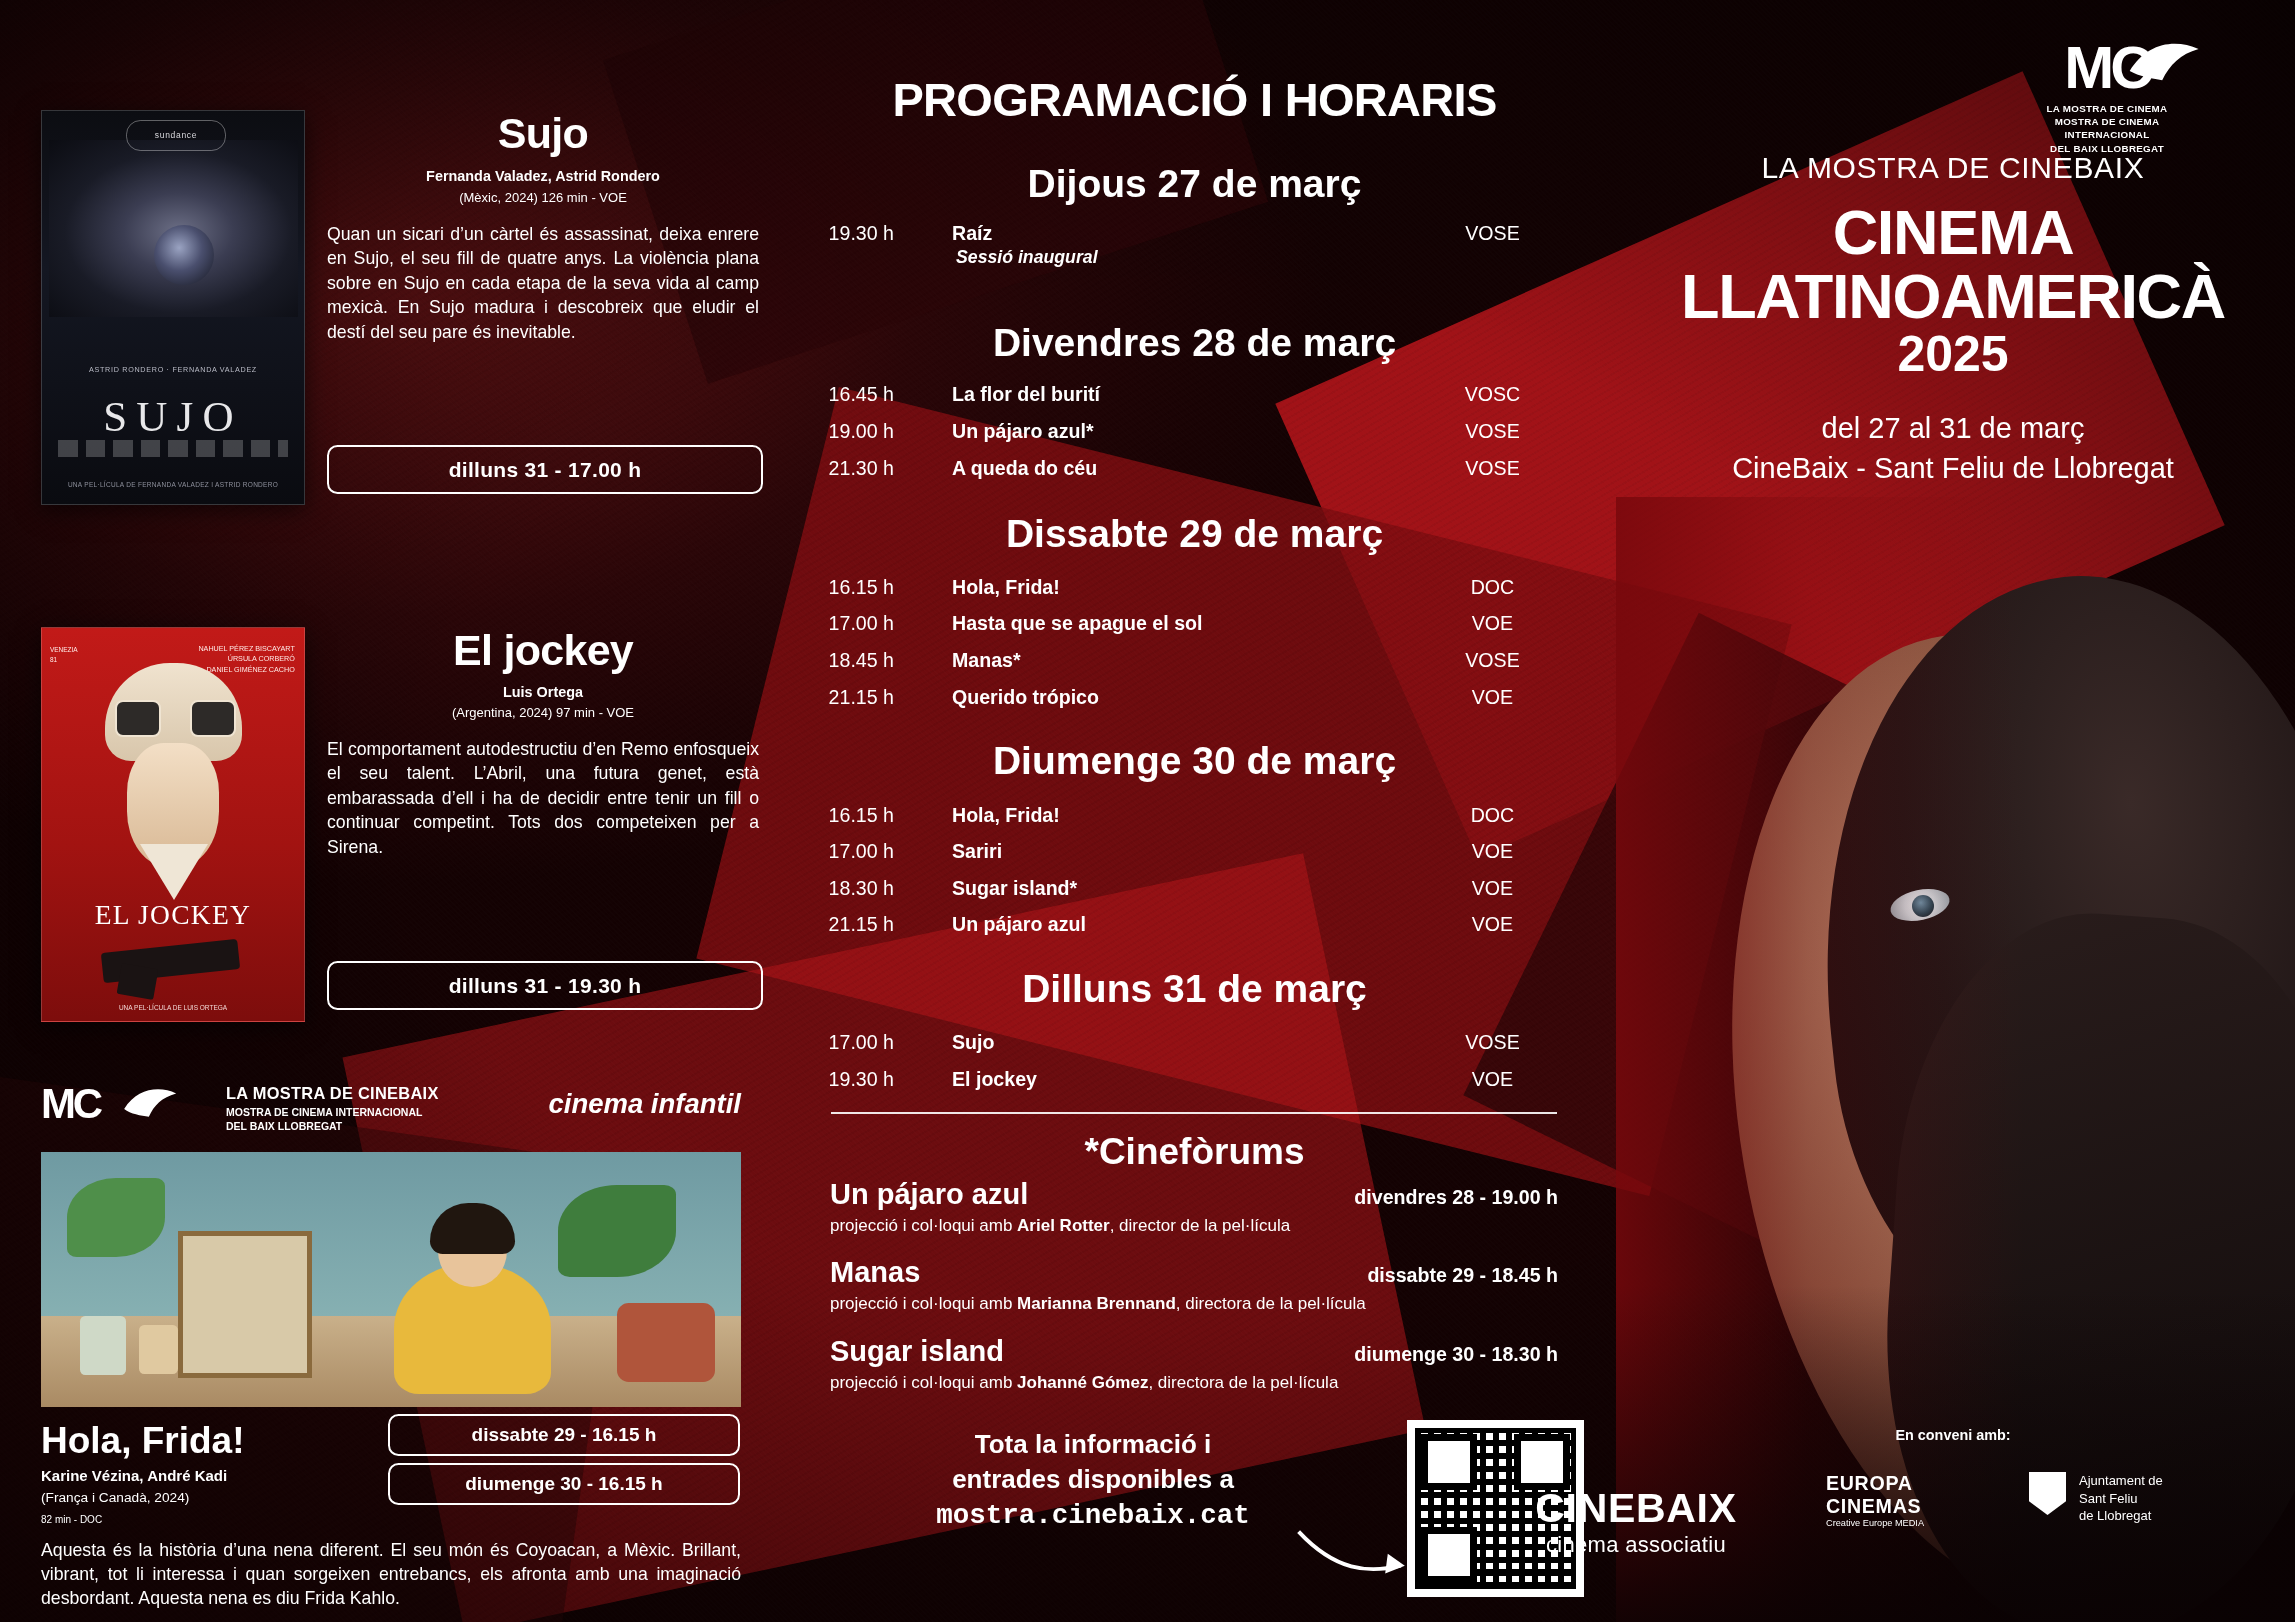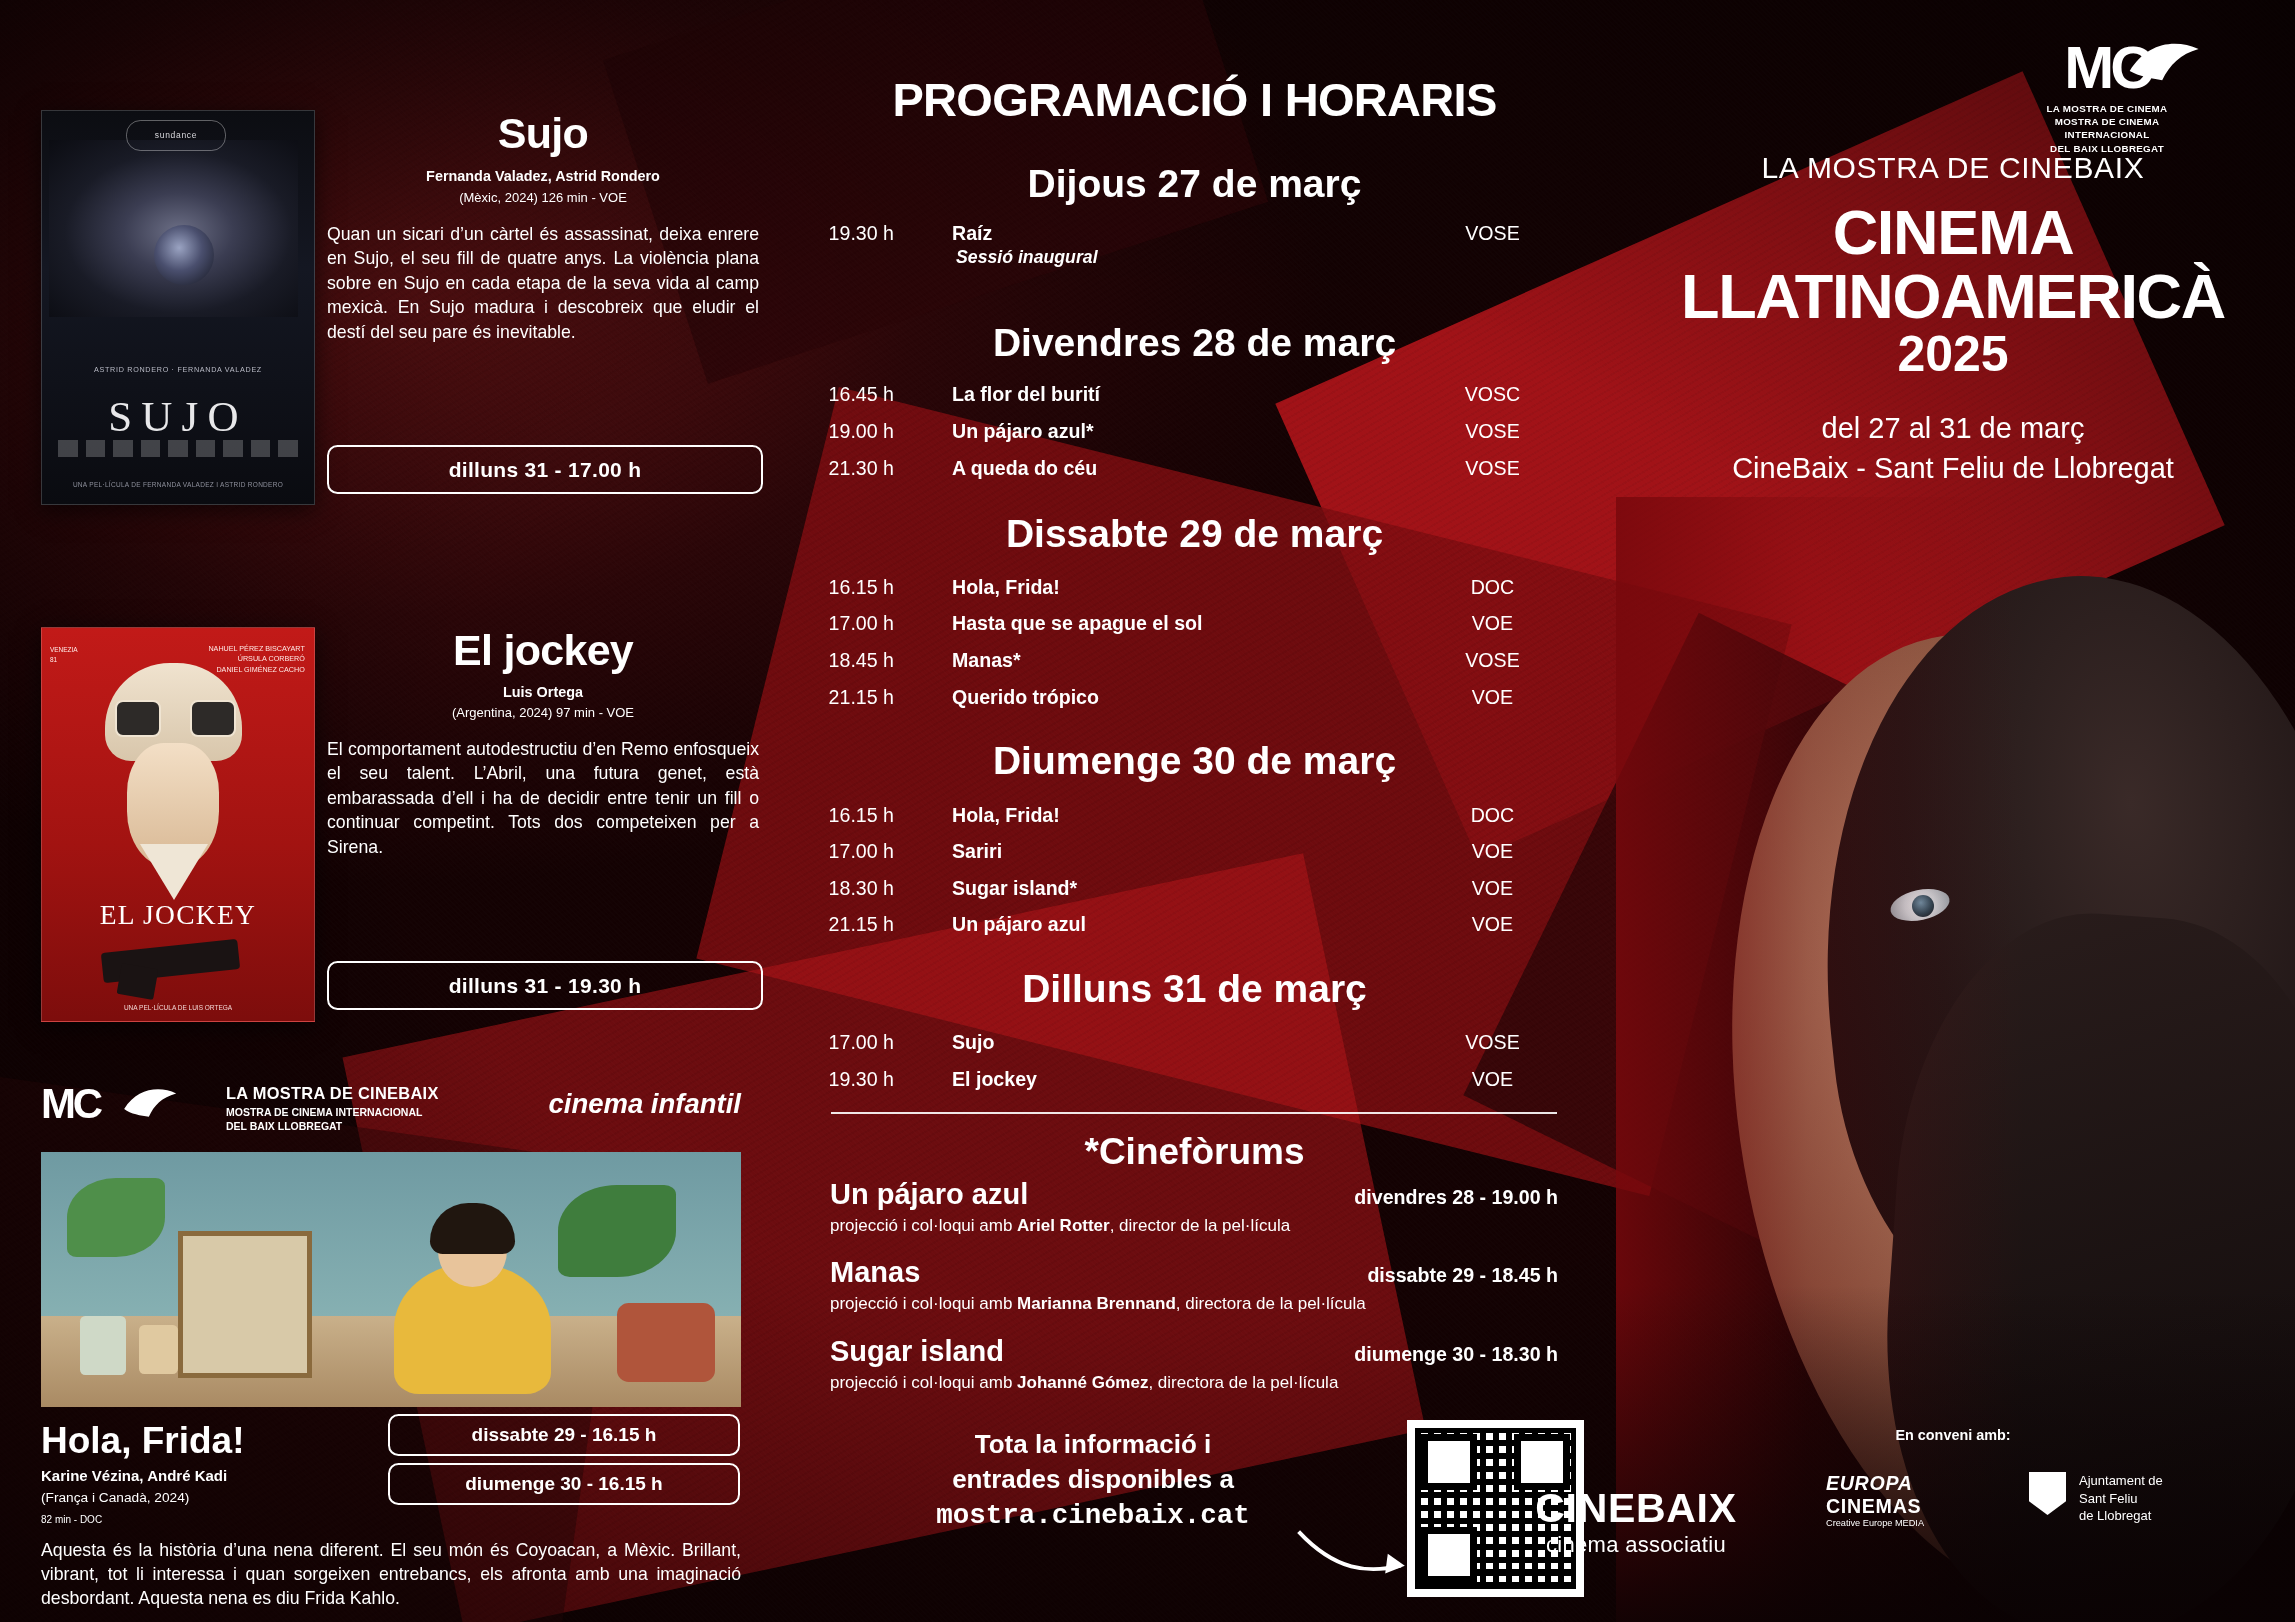--- a/index.html
+++ b/index.html
@@ -42,21 +42,21 @@
   .photo .tint{position:absolute;inset:0;background:linear-gradient(90deg, rgba(120,8,12,.85) 0%, rgba(120,8,12,.25) 28%, rgba(0,0,0,0) 60%);}
   .photo .tintbot{position:absolute;inset:0;background:linear-gradient(0deg, rgba(10,2,3,.9) 0%, rgba(0,0,0,0) 30%);}
 
   
   .bold{font-weight:bold;}
 
   
   .col-left{position:absolute;left:0;top:0;width:779px;height:1623px;}
 
   .film{position:absolute;}
-  .poster{position:absolute;border:1.3px solid rgba(255,255,255,.18);box-shadow:0 5.2px 22px rgba(0,0,0,.6);padding-left:10px;}
+  .poster{position:absolute;border:1.3px solid rgba(255,255,255,.18);box-shadow:0 5.2px 22px rgba(0,0,0,.6);}
 
   
   #poster-sujo{left:41px;top:110px;width:262px;height:393px;
     background:linear-gradient(180deg,#0c0d12 0%,#141722 40%,#0a0b10 100%);}
   #poster-sujo .eyeimg{position:absolute;left:6.5px;top:29px;width:249px;height:177px;
     background:radial-gradient(ellipse at 52% 52%, #6c6f86 0%, #3b3d52 30%, #191b26 62%, #0b0c12 100%);}
   #poster-sujo .iris{position:absolute;left:105px;top:85px;width:60px;height:60px;border-radius:50%;
     background:radial-gradient(circle at 42% 38%, #9aa3c2 0%, #4a4f6e 45%, #14161f 100%);}
   #poster-sujo .ttl{position:absolute;left:0;right:0;top:281px;text-align:center;
     font-size:43px;letter-spacing:9.2px;color:#e8e8ea;font-family:"Liberation Serif",serif;}
@@ -153,21 +153,21 @@
   .big2{position:absolute;left:0;top:260px;width:686px;text-align:center;font-size:63px;font-weight:bold;letter-spacing:-1.3px;}
   .big3{position:absolute;left:0;top:325px;width:686px;text-align:center;font-size:50px;font-weight:bold;}
   .dates{position:absolute;left:0;top:412px;width:686px;text-align:center;font-size:29px;}
   .venue{position:absolute;left:0;top:452px;width:686px;text-align:center;font-size:29px;}
 
   .conveni{position:absolute;left:0;top:1427px;width:686px;text-align:center;font-size:14.4px;font-weight:bold;}
   .cb-logo{position:absolute;left:-144px;top:1485px;width:340px;text-align:center;}
   .cb-main{font-size:41px;font-weight:bold;letter-spacing:0.7px;}
   .cb-sub{font-size:22px;letter-spacing:0.3px;}
   .ec-logo{position:absolute;left:216px;top:1472px;width:177px;}
-  .ec-1{font-size:19.6px;font-weight:bold;letter-spacing:0.7px;font-style:italic;}
+  .ec-1{font-size:19.6px;font-weight:bold;letter-spacing:0.7px;}
   .ec-2{font-size:19.6px;font-weight:bold;letter-spacing:0.7px;}
   .ec-3{font-size:9.2px;}
   .aj-logo{position:absolute;left:419px;top:1472px;width:249px;font-size:13px;line-height:1.35;}
   .aj-shield{position:absolute;left:0;top:0;width:37px;height:43px;background:#fff;clip-path:polygon(0 0,100% 0,100% 68%,50% 100%,0 68%);}
 </style>
 </head>
 <body>
 
 <div class="bg">
   <div class="bg-base"></div>

